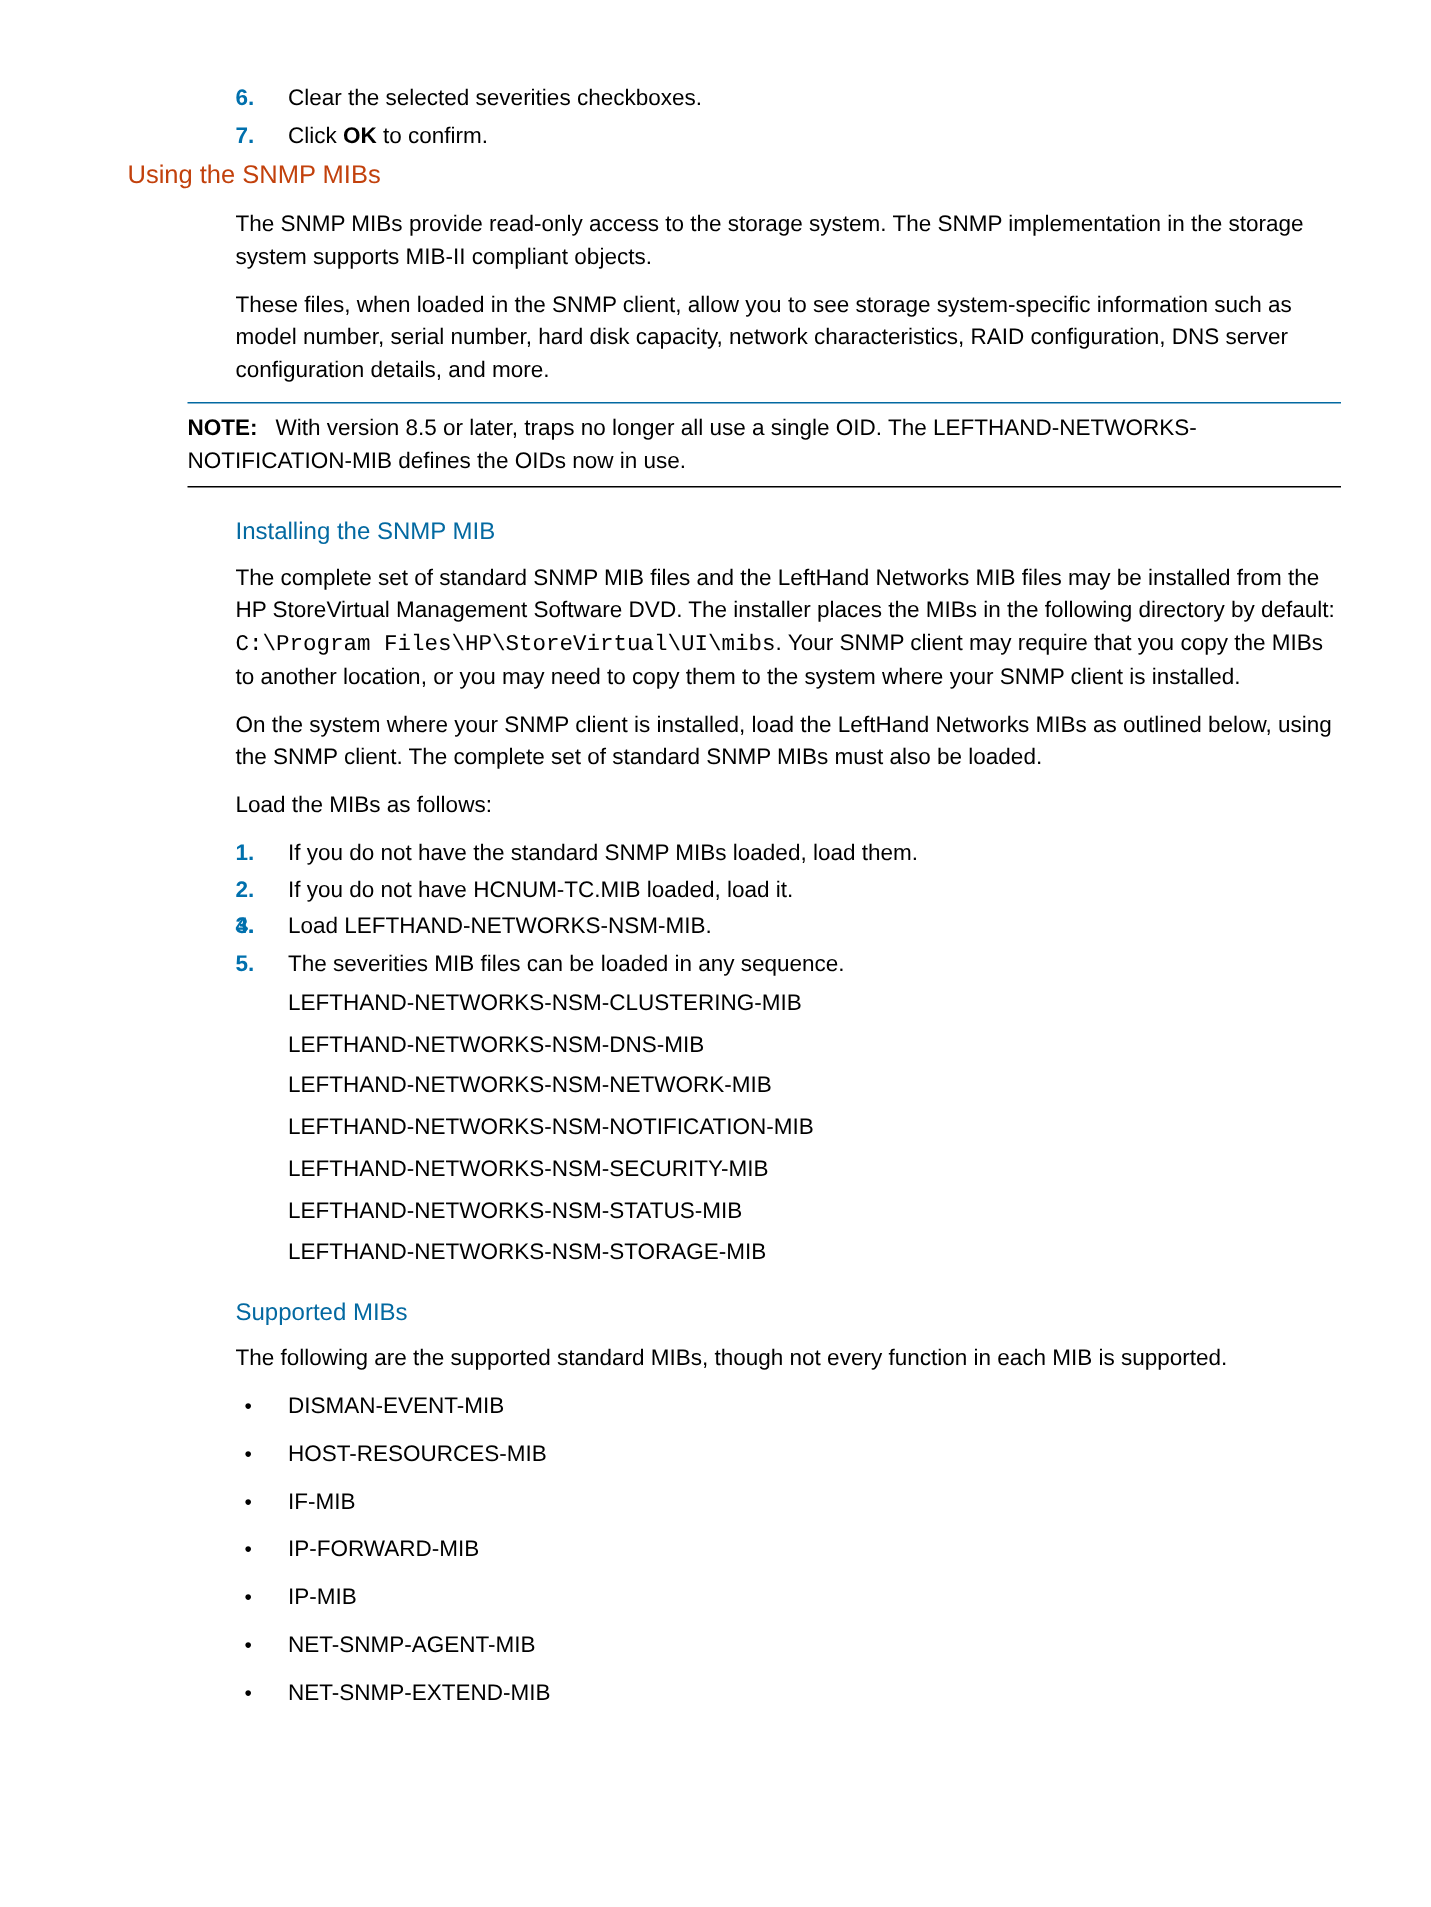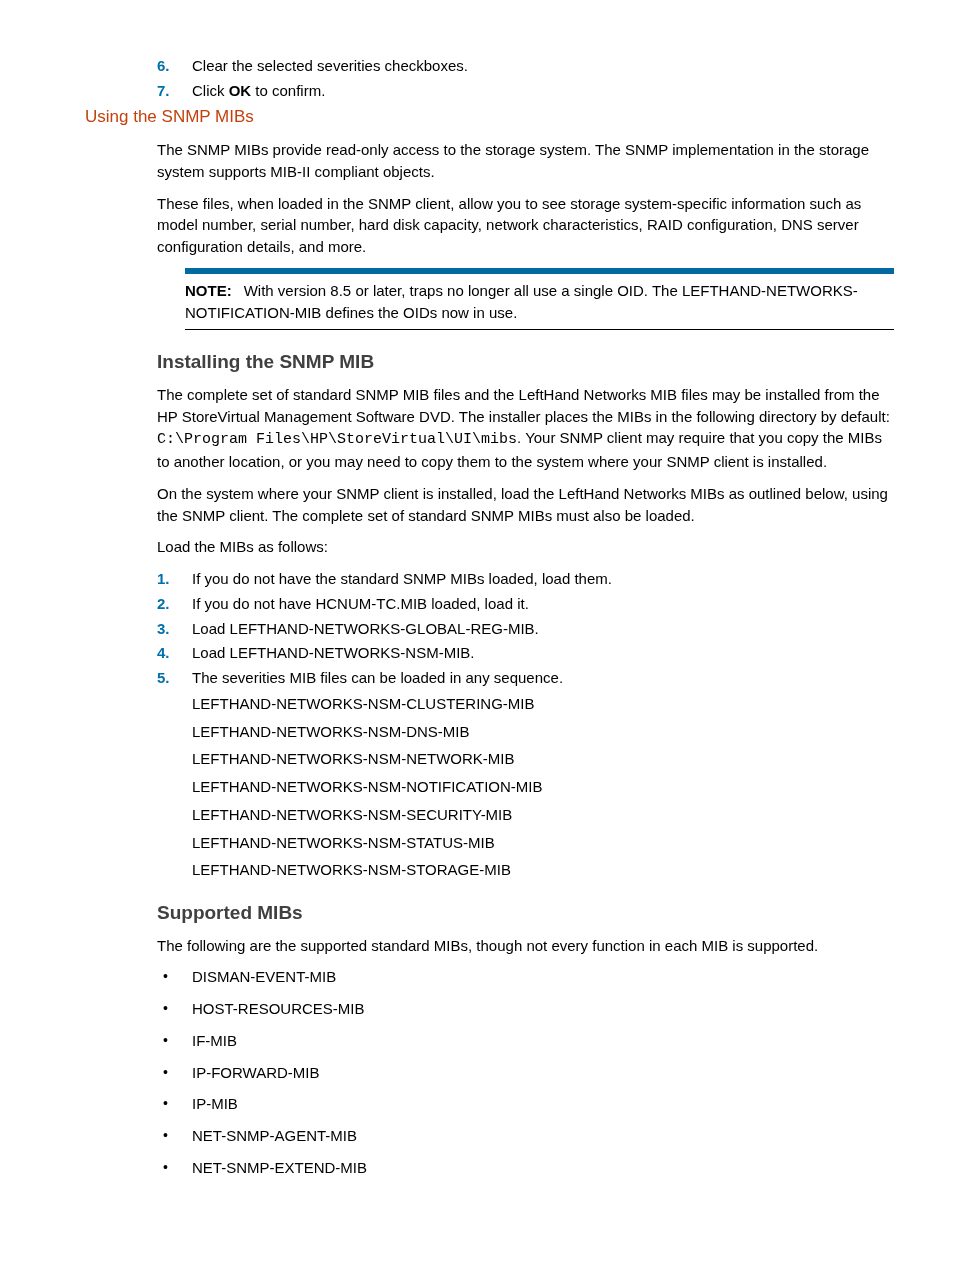--- a/index.html
+++ b/index.html
@@ -32,34 +32,34 @@
       font-weight: bold;
     }
     .heading1 {
       color: #c2410c;
       font-size: 17px;
       font-weight: normal;
       margin-top: 2px;
       margin-bottom: 10px;
     }
     .heading2 {
-      color: #404040;
-      font-size: 19px;
-      font-weight: bold;
+      color: #0369a1;
+      font-size: 16px;
+      font-weight: normal;
       margin-top: 18px;
       margin-bottom: 8px;
       margin-left: 72px;
     }
     .para {
       margin-left: 72px;
       margin-bottom: 10px;
     }
     .note-box {
-      margin-left: 100px;
-      border-top: 6px solid #0369a1;
+      margin-left: 40px;
+      border-top: 1px solid #0369a1;
       border-bottom: 1px solid #000;
       padding: 6px 0;
       margin-bottom: 10px;
     }
     .note-label {
       font-weight: bold;
       margin-right: 12px;
     }
     .mono {
       font-family: "Courier New", Courier, monospace;
@@ -124,21 +124,20 @@
   <li>
     <span class="num">1.</span>
     <span>If you do not have the standard SNMP MIBs loaded, load them.</span>
   </li>
   <li>
     <span class="num">2.</span>
     <span>If you do not have HCNUM-TC.MIB loaded, load it.</span>
   </li>
   <li>
     <span class="num">3.</span>
-    <span>Load LEFTHAND-NETWORKS-GLOBAL-REG-MIB.</span>
   </li>
   <li>
     <span class="num">4.</span>
     <span>Load LEFTHAND-NETWORKS-NSM-MIB.</span>
   </li>
   <li>
     <span class="num">5.</span>
     <span>The severities MIB files can be loaded in any sequence.</span>
     <div class="sub-items">
       <div>LEFTHAND-NETWORKS-NSM-CLUSTERING-MIB</div>

